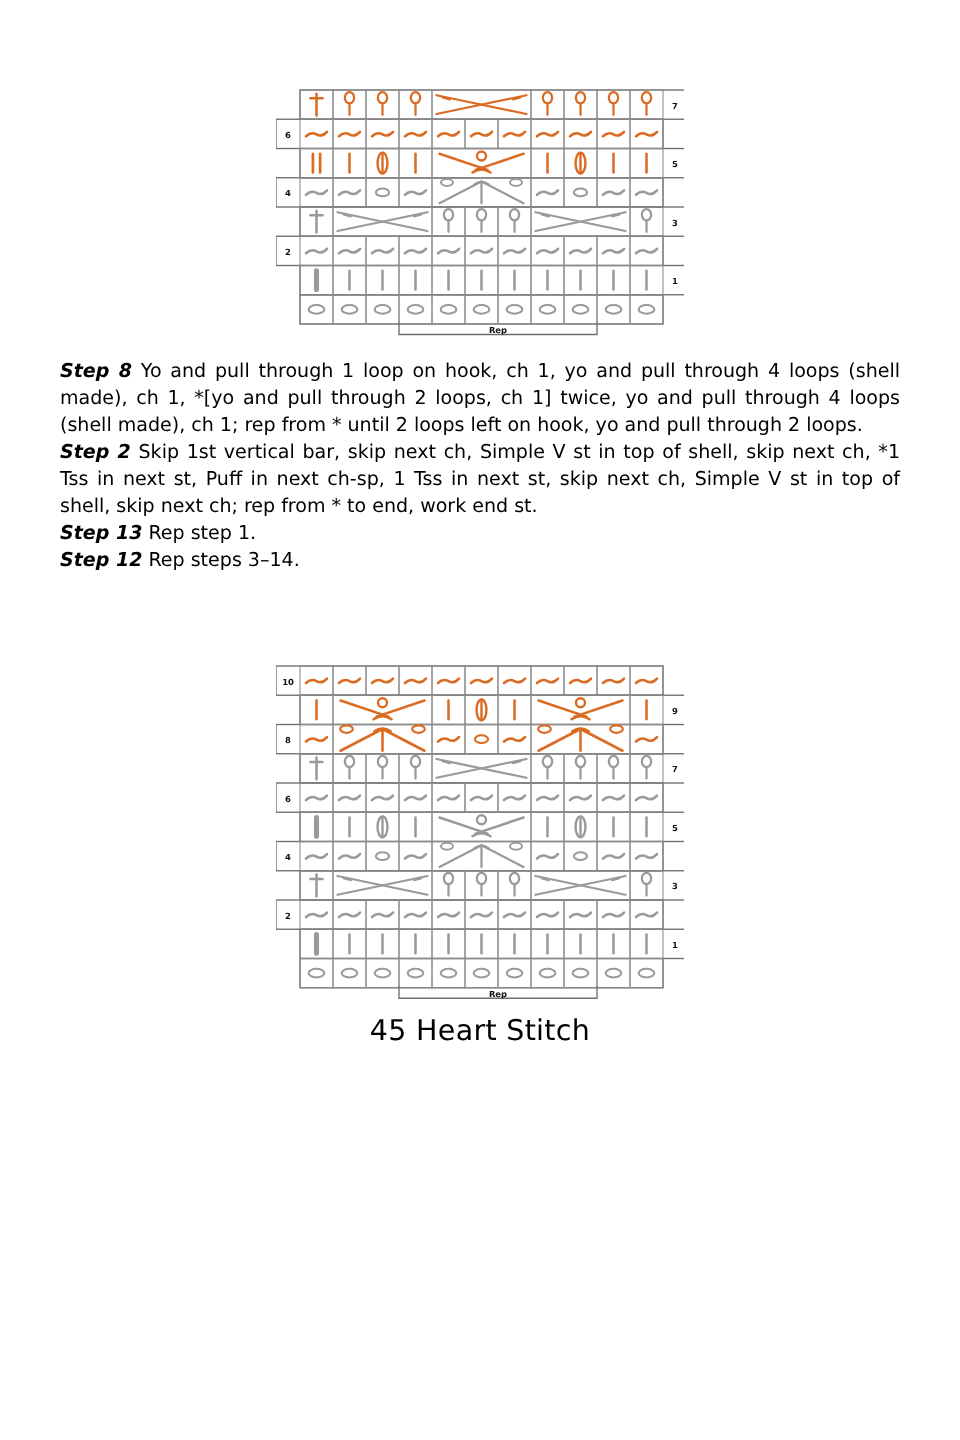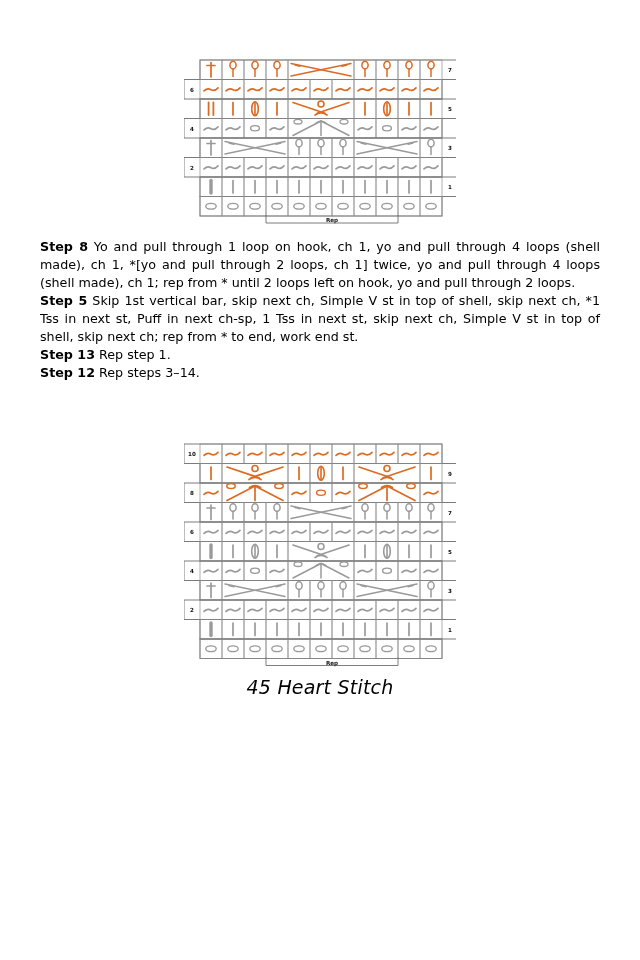--- a/index.html
+++ b/index.html
@@ -50,20 +50,21 @@
   .step-para {
     margin: 0 0 0px 0;
     text-align: justify;
     text-justify: inter-word;
   }
   .step-para.last-line-left {
     text-align: left;
   }
   .step-label {
     font-weight: bold;
+    font-style: italic;
   }
 
   
   .caption {
     position: absolute;
     left: 0;
     width: 640px;
     text-align: center;
     font-size: 19px;
     color: #000;
@@ -308,21 +309,21 @@
     </div>
   </div>
 
   <div class="steps" style="top:238px;">
 
     <p class="step-para">
       <span class="step-label">Step 8</span><span> Yo and pull through 1 loop on hook, ch 1, yo and pull through 4 loops (shell made), ch 1, *[yo and pull through 2 loops, ch 1] twice, yo and pull through 4 loops (shell made), ch 1; rep from * until 2 loops left on hook, yo and pull through 2 loops.</span>
     </p>
 
     <p class="step-para">
-      <span class="step-label">Step 5</span><span> Skip 1st vertical bar, skip next ch, Simple V st in top of shell, skip next ch, *1 Tss in next st, Puff in next ch-sp, 1 Tss in next st, skip next ch, Simple V st in top of shell, skip next ch; rep from * to end, work end st.</span>
+      <span class="step-label">Step 2</span><span> Skip 1st vertical bar, skip next ch, Simple V st in top of shell, skip next ch, *1 Tss in next st, Puff in next ch-sp, 1 Tss in next st, skip next ch, Simple V st in top of shell, skip next ch; rep from * to end, work end st.</span>
     </p>
 
     <p class="step-para last-line-left">
       <span class="step-label">Step 13</span><span> Rep step 1.</span>
     </p>
 
     <p class="step-para last-line-left">
       <span class="step-label">Step 12</span><span> Rep steps 3–14.</span>
     </p>
   </div>
@@ -631,15 +632,15 @@
             </g>
             <g>
               <path d="M 82 217.5 L 82 225.5 L 214 225.5 L 214 217.5" fill="none" stroke="#6E6E6E" stroke-width="0.9"></path>
               <text x="148" y="224.7" text-anchor="middle" font-size="5.6" font-weight="bold" font-family="&quot;DejaVu Sans&quot;,&quot;Liberation Sans&quot;,sans-serif" fill="#111">Rep</text>
             </g>
           </g>
         </svg>
     </div>
   </div>
 
-  <div class="caption" style="top:676px;font-style:italic;">45 Heart Stitch</div>
+  <div class="caption" style="top:676px;">45 Heart Stitch</div>
 
 </div>
 
 </body></html>

